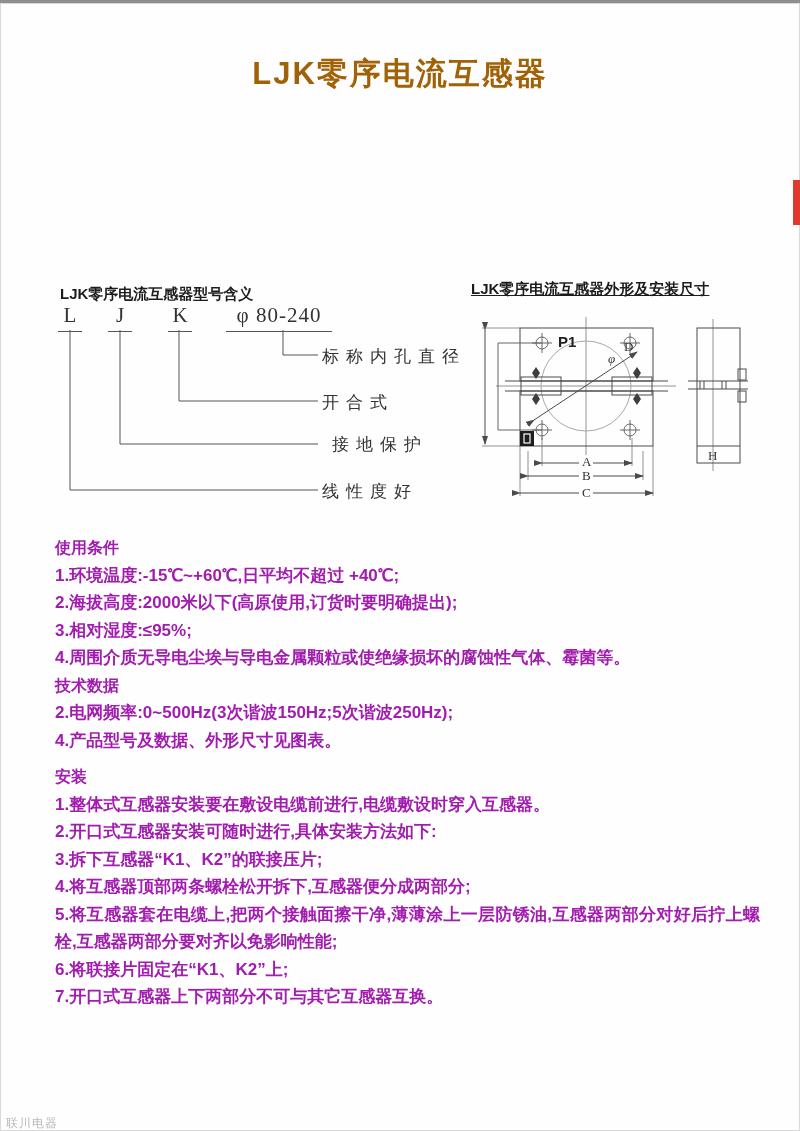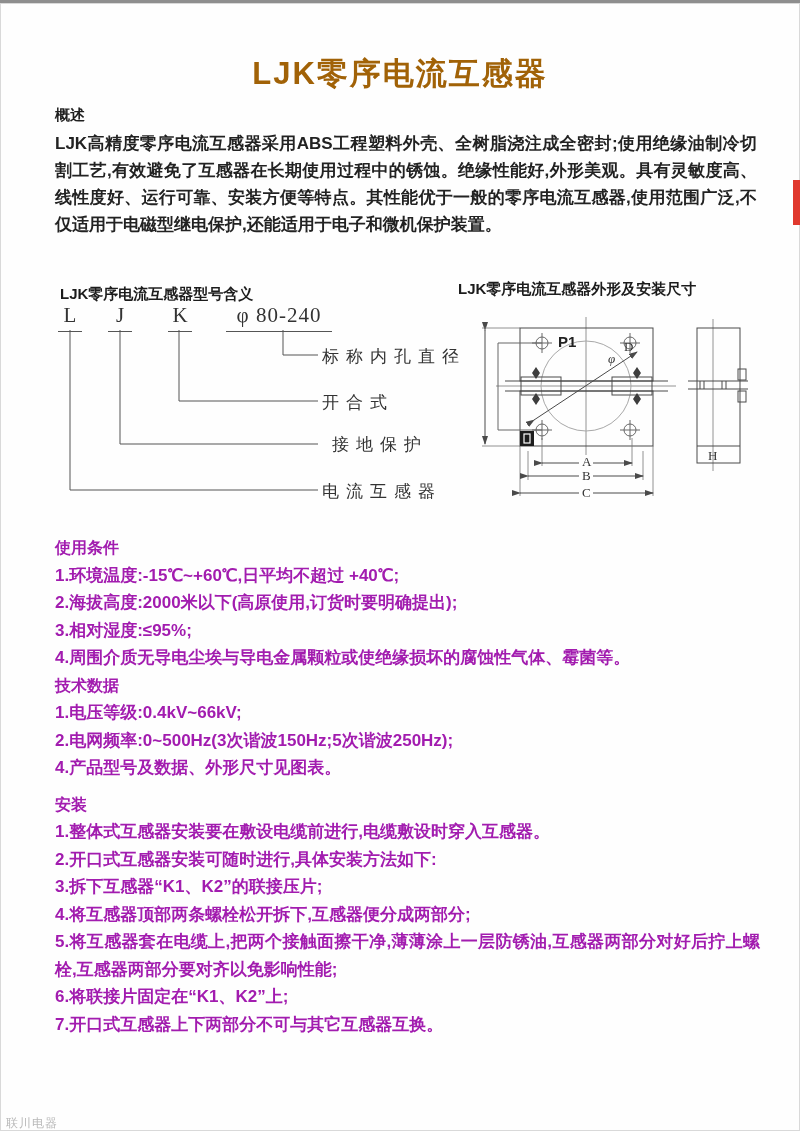--- a/index.html
+++ b/index.html
@@ -39,37 +39,33 @@
   .p1txt{font-family:"Liberation Sans",sans-serif;font-size:15px;font-weight:bold;fill:#222;}
 </style>
 </head>
 <body>
 
 <div id="page">
   <div id="frame"></div>
 
   <div class="title">LJK零序电流互感器</div>
 
-  <div class="overview">
-    <div class="sec-heading">概述</div>
-    <div class="body-text">LJK高精度零序电流互感器采用ABS工程塑料外壳、全树脂浇注成全密封;使用绝缘油制冷切割工艺,有效避免了互感器在长期使用过程中的锈蚀。绝缘性能好,外形美观。具有灵敏度高、线性度好、运行可靠、安装方便等特点。其性能优于一般的零序电流互感器,使用范围广泛,不仅适用于电磁型继电保护,还能适用于电子和微机保护装置。</div>
-  </div>
 
   <div class="diag-heading" style="left:60px;top:282px;">LJK零序电流互感器型号含义</div>
-  <div class="diag-heading" style="left:458px;top:277px;">LJK零序电流互感器外形及安装尺寸</div>
+  <div class="diag-heading" style="left:471px;top:277px;text-decoration:underline;">LJK零序电流互感器外形及安装尺寸</div>
 
   <div class="code-part" style="left:58px;width:24px;">L</div>
   <div class="code-part" style="left:108px;width:24px;">J</div>
   <div class="code-part" style="left:168px;width:24px;">K</div>
   <div class="code-part" style="left:226px;width:106px;letter-spacing:1px;">φ 80-240</div>
 
   <div class="tree-label clip" style="top:342px;">标称内孔直径</div>
   <div class="tree-label" style="top:388px;">开合式</div>
   <div class="tree-label" style="top:430px;margin-left:10px;">接地保护</div>
-  <div class="tree-label" style="top:477px;">电流互感器</div>
+  <div class="tree-label" style="top:477px;">线性度好</div>
 
   <svg class="linework" width="800" height="1131" viewBox="0 0 800 1131">
     <defs>
       <marker id="arr" markerWidth="9" markerHeight="6" refX="8" refY="3" orient="auto" markerUnits="userSpaceOnUse">
         <path d="M0,0 L9,3 L0,6 z" fill="#4a4a4a"></path>
       </marker>
     </defs>
 
     <g stroke="#555" stroke-width="1" fill="none">
       <path d="M70,327 V487 H318"></path>
@@ -152,21 +148,20 @@
   </svg>
 
   <div class="lists">
     <div class="sec-heading">使用条件</div>
     <div class="list-item">1.环境温度:-15℃~+60℃,日平均不超过 +40℃;</div>
     <div class="list-item">2.海拔高度:2000米以下(高原使用,订货时要明确提出);</div>
     <div class="list-item">3.相对湿度:≤95%;</div>
     <div class="list-item">4.周围介质无导电尘埃与导电金属颗粒或使绝缘损坏的腐蚀性气体、霉菌等。</div>
 
     <div class="sec-heading">技术数据</div>
-    <div class="list-item">1.电压等级:0.4kV~66kV;</div>
     <div class="list-item">2.电网频率:0~500Hz(3次谐波150Hz;5次谐波250Hz);</div>
     <div class="list-item">4.产品型号及数据、外形尺寸见图表。</div>
 
     <div class="sec-heading install-gap">安装</div>
     <div class="list-item">1.整体式互感器安装要在敷设电缆前进行,电缆敷设时穿入互感器。</div>
     <div class="list-item">2.开口式互感器安装可随时进行,具体安装方法如下:</div>
     <div class="list-item">3.拆下互感器“K1、K2”的联接压片;</div>
     <div class="list-item">4.将互感器顶部两条螺栓松开拆下,互感器便分成两部分;</div>
     <div class="list-item">5.将互感器套在电缆上,把两个接触面擦干净,薄薄涂上一层防锈油,互感器两部分对好后拧上螺栓,互感器两部分要对齐以免影响性能;</div>
     <div class="list-item">6.将联接片固定在“K1、K2”上;</div>

